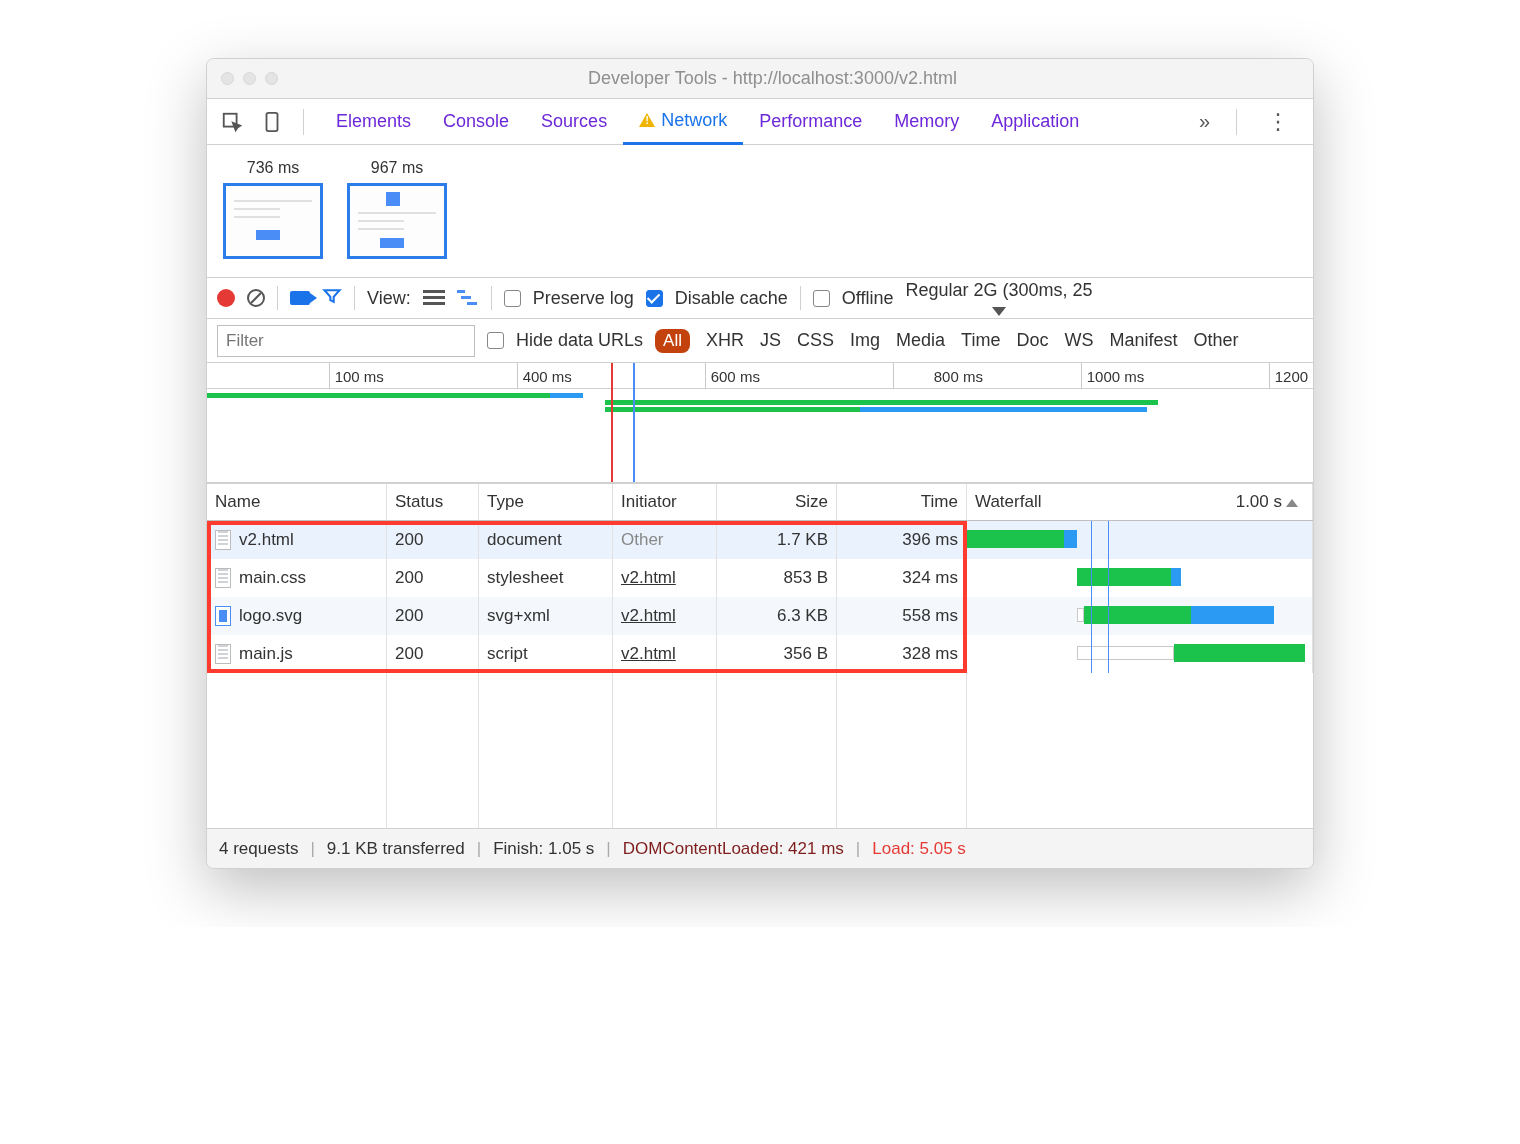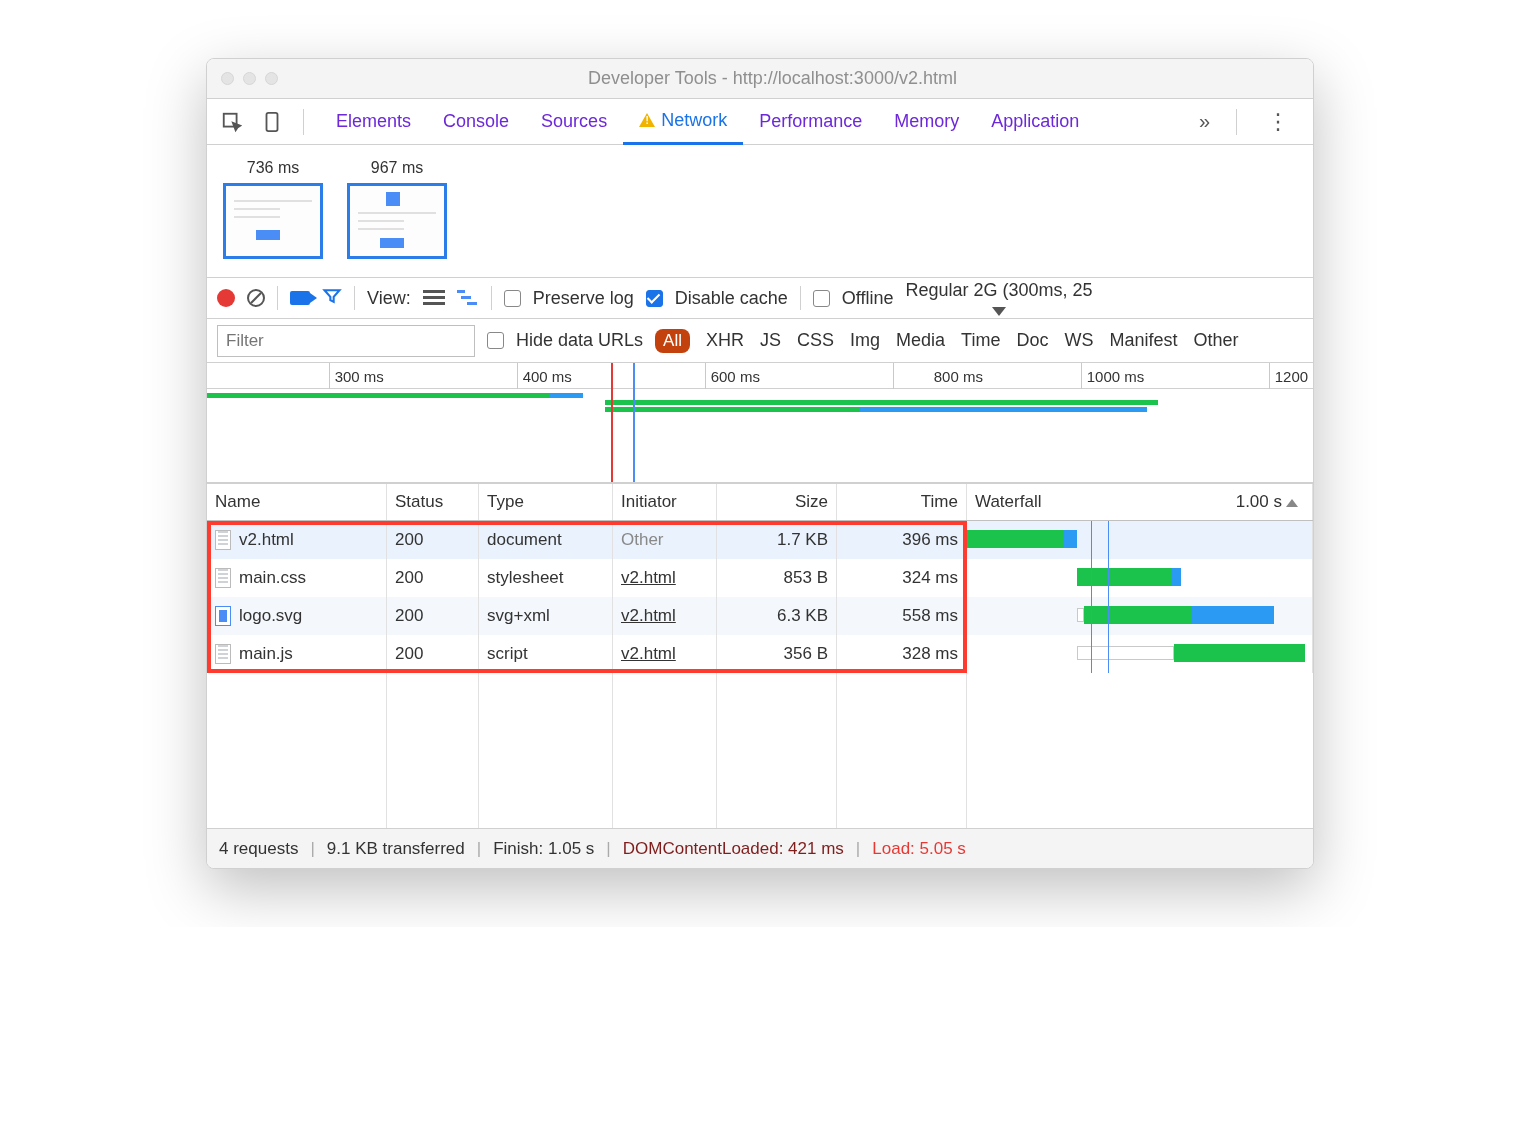--- a/index.html
+++ b/index.html
@@ -220,21 +220,21 @@
         <span class="ftype">Time</span>
         <span class="ftype">Doc</span>
         <span class="ftype">WS</span>
         <span class="ftype">Manifest</span>
         <span class="ftype">Other</span>
       </span>
   </div>
 
   <div class="overview">
     <div class="ov-ticks" id="ov-ticks">
-        <div class="ov-tick" style="left: 11%;">300 ms</div>
+        <div class="ov-tick" style="left: 11%;">100 ms</div>
         <div class="ov-tick" style="left: 28%;">400 ms</div>
         <div class="ov-tick" style="left: 45%;">600 ms</div>
         <div class="ov-tick" style="left: 62%; padding-left: 40px;">800 ms</div>
         <div class="ov-tick" style="left: 79%;">1000 ms</div>
         <div class="ov-tick" style="left: 96%;">1200 ms</div>
       </div>
     <div class="ov-bars" id="ov-bars">
         <div class="ov-bar" style="left: 0%; width: 31%; top: 0px; background: rgb(27, 194, 75);"></div>
         <div class="ov-bar" style="left: 31%; width: 3%; top: 0px; background: rgb(43, 154, 243);"></div>
         <div class="ov-bar" style="left: 36%; width: 26%; top: 7px; background: rgb(27, 194, 75);"></div>

